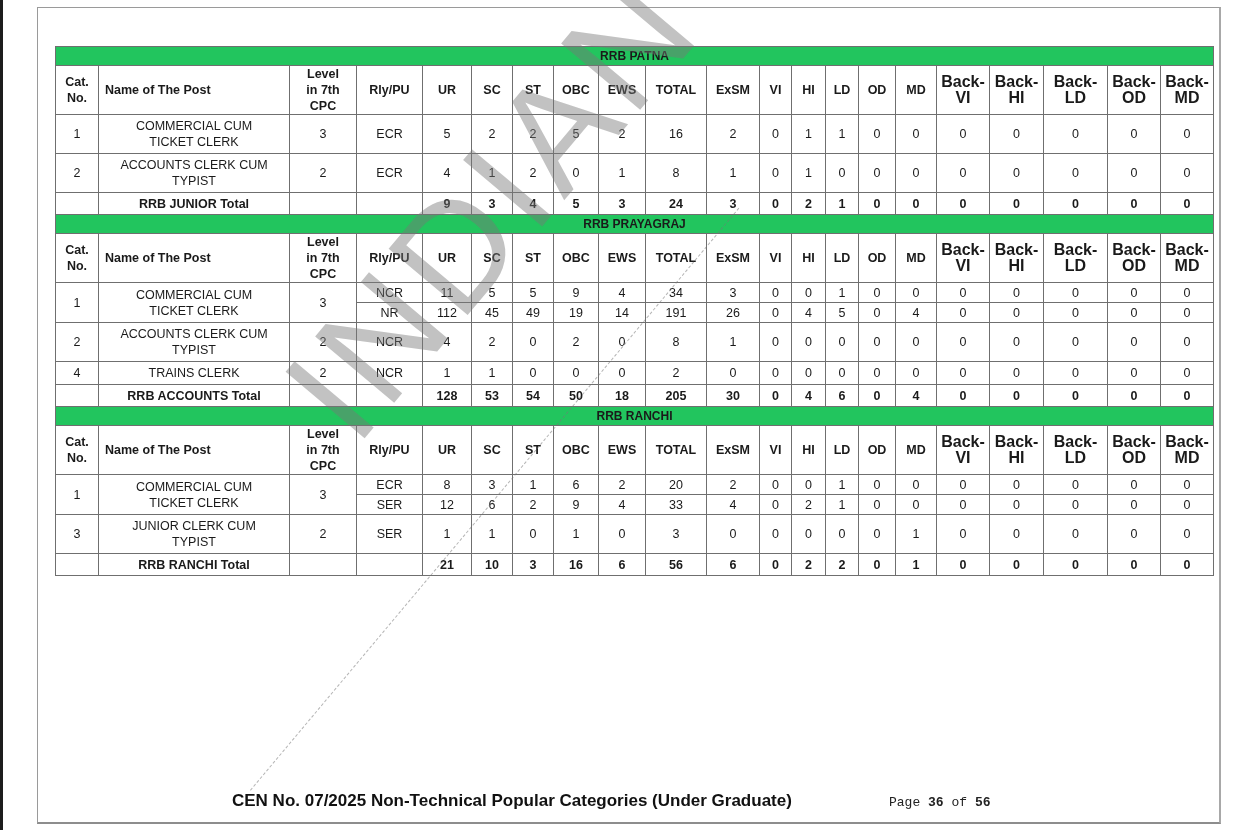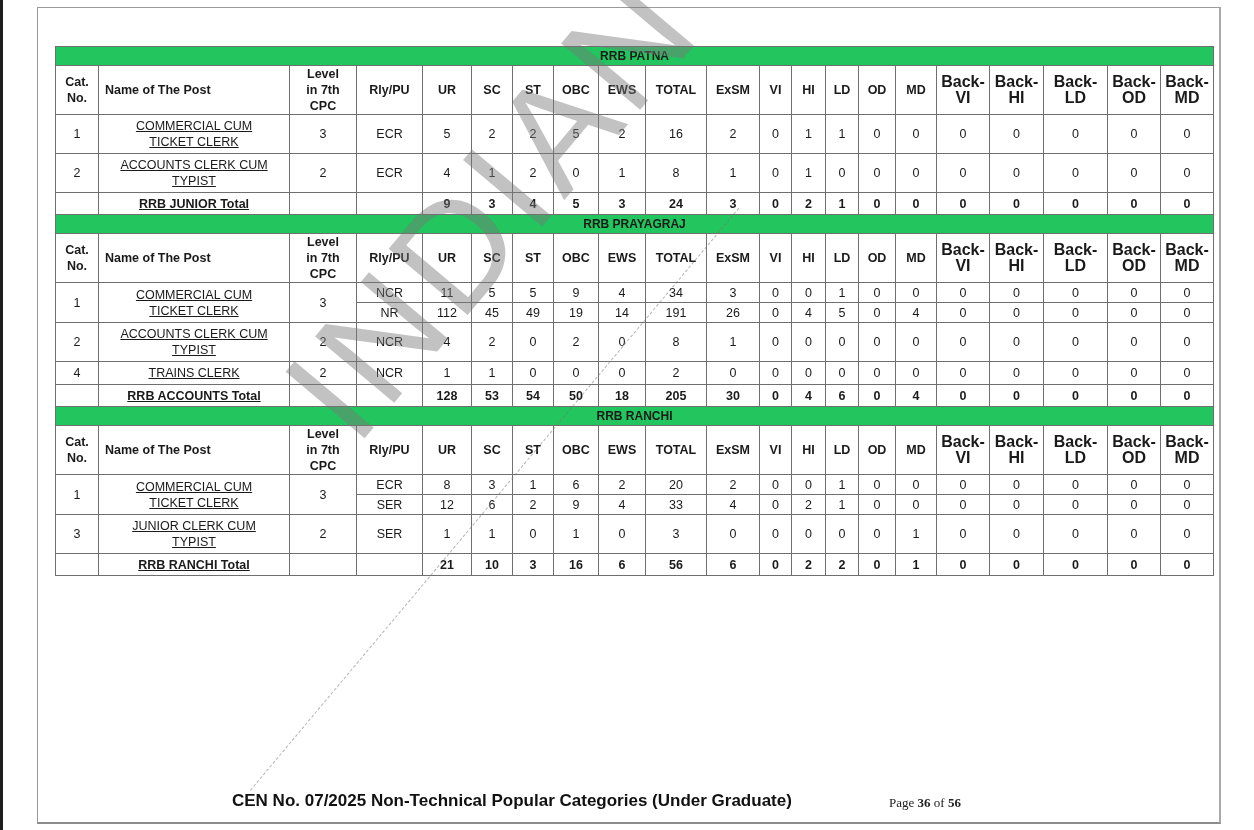--- a/index.html
+++ b/index.html
@@ -18,42 +18,42 @@
       border-collapse: collapse; table-layout: fixed;
       font-family: "Liberation Sans", sans-serif; font-size: 12.5px; color: #1a1a1a;
     }
     table.vac td, table.vac th {
       border: 1px solid #6f6f6f; padding: 0 2px; text-align: center; vertical-align: middle;
       line-height: 16px; overflow: hidden;
     }
     tr.band td { background: #22c55e; font-weight: bold; height: 18px; font-size: 12px; }
     tr.hdr th { font-weight: bold; height: 44px; background: #fff; }
     tr.hdr th.small { font-size: 16px; }
-    td.name { text-align: left; padding-left: 6px; text-decoration: underline; }
+    td.name { text-align: left; padding-left: 6px; }
     tr.total td { font-weight: bold; height: 21px; }
     tr.r2 td { height: 38px; }
     tr.r1 td { height: 19px; }
     .watermark {
       position: absolute; left: 250px; top: 360px; font-family: "Liberation Sans", sans-serif;
       font-size: 150px; font-weight: normal; color: rgba(120,120,120,0.45); letter-spacing: 6px;
       transform: rotate(-50deg); transform-origin: left top; white-space: nowrap; pointer-events: none;
       -webkit-text-stroke: 0;
     }
     .wm-line {
       position: absolute; left: 250px; top: 790px; width: 760px; height: 0;
       border-top: 1px dashed rgba(120,120,120,0.55); transform: rotate(-50deg); transform-origin: left top;
       pointer-events: none;
     }
     .footer {
       position: absolute; left: 232px; top: 791px; font-size: 17px; font-weight: bold; color: #111;
       font-family: "Liberation Sans", sans-serif; white-space: nowrap;
     }
     .page-no {
       position: absolute; left: 889px; top: 795px; font-size: 13px; color: #222; white-space: nowrap;
-      font-family: Liberation Serif, serif;
+      font-family: Liberation Mono, monospace;
     }
     .page-no b { font-weight: bold; }
   </style>
 </head>
 <body>
 
 <div class="dark-strip"></div>
 <div class="page-frame"></div>
 
 <table class="vac" id="vac-table">

